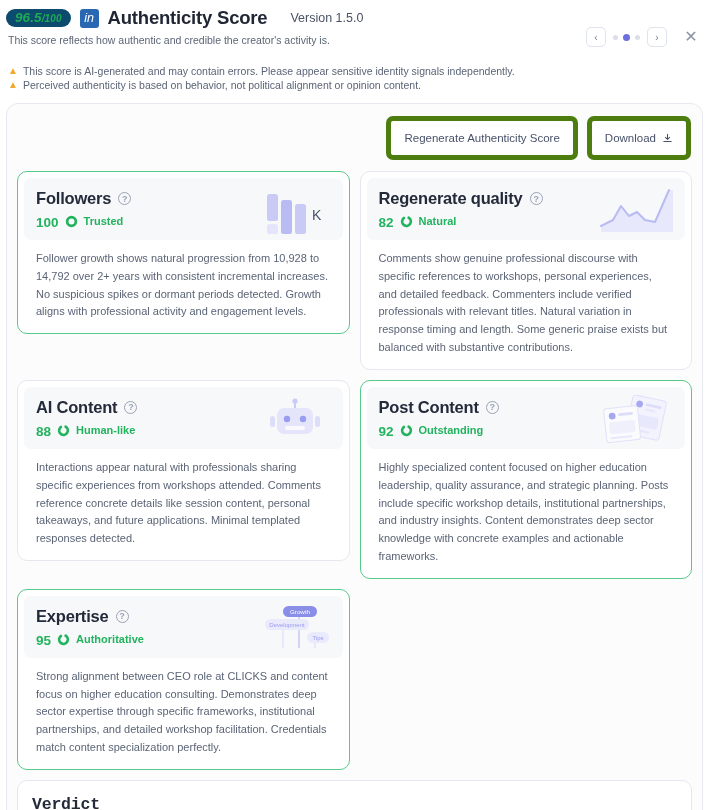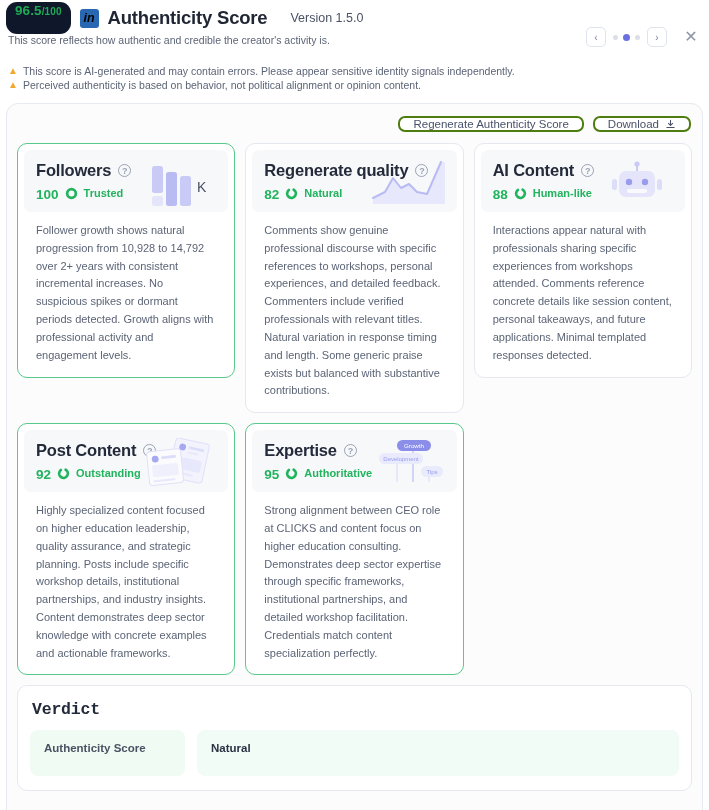--- a/index.html
+++ b/index.html
@@ -8,30 +8,30 @@
     background: #ffffff;
     font-family: "Liberation Sans", sans-serif;
     color: #2b3244;
     overflow: hidden;
   }
 
   
   .header { padding: 6px 10px 4px 6px; position: relative; }
   .hdr-row { display: flex; align-items: center; gap: 9px; height: 24px; }
   .score-pill {
-    background: #0f172a; color: #1faa55;
-    border-radius: 11px; padding: 2px 9px 16px;
+    background: #0c4a6e; color: #1faa55;
+    border-radius: 11px; padding: 2px 9px 3px;
     font-size: 13.5px; font-weight: 700; letter-spacing: .1px;
-    line-height: 1; white-space: nowrap;
+    line-height: 1; white-space: nowrap; font-style: italic;
   }
   .score-pill .denom { font-size: 10px; font-weight: 700; }
   .li-logo {
     width: 19px; height: 19px; border-radius: 3px;
-    background: #2867b2; color: #000000;
-    font-size: 12.5px; font-weight: 700; font-style: italic;
+    background: #2867b2; color: #ffffff;
+    font-size: 12.5px; font-weight: 400; font-style: italic;
     display: flex; align-items: center; justify-content: center;
     font-family: "Liberation Sans", sans-serif;
   }
   .hdr-title { font-size: 18.5px; font-weight: 700; color: #1f2533; letter-spacing: -.2px; }
   .hdr-version { font-size: 12.5px; color: #4a5263; font-weight: 400; margin-left: 14px; }
   .hdr-sub { font-size: 10.5px; color: #5b6476; margin: 4px 0 19px 2px; }
   .warn { font-size: 10.5px; color: #5b6476; display: flex; align-items: flex-start; gap: 5px; margin: 1px 0 0 2px; }
   .warn .tri { color: #f0a92e; font-size: 10px; line-height: 1.25; }
 
   
@@ -56,28 +56,28 @@
     margin: 8px 6px 0 6px;
     background: #fcfcfd;
     border: 1px solid #e7e9f0;
     border-radius: 12px;
     height: 738px;
     padding: 10px 10px 0 10px;
     position: relative;
   }
   .toolbar { display: flex; justify-content: flex-end; gap: 9px; margin: 2px 1px 11px 0; }
   .tb-btn {
-    border: 2px solid #4d7c0f; background: #fff; border-radius: 7px;
-    font-size: 11.5px; color: #49526a; padding: 0 13px;
+    border: 5px solid #4d7c0f; background: #fff; border-radius: 7px;
+    font-size: 11.5px; color: #49526a; padding: 11px 13px;
     display: flex; align-items: center; gap: 6px; cursor: pointer;
     font-family: "Liberation Sans", sans-serif;
   }
 
   
-  .grid { display: grid; grid-template-columns: 1fr 1fr 1fr; gap: 10px 10px; align-items: start; }
+  .grid { display: grid; grid-template-columns: 1fr 1fr; gap: 10px 10px; align-items: start; }
   .card {
     border: 1px solid #e6e8ef; border-radius: 10px; background: #fff;
     padding: 6px 6px 8px 6px;
   }
   .card.hl { border-color: #57c98a; }
   .card-head {
     background: #f7f8fa; border-radius: 7px;
     padding: 11px 12px 10px 12px;
     position: relative; min-height: 62px;
   }

